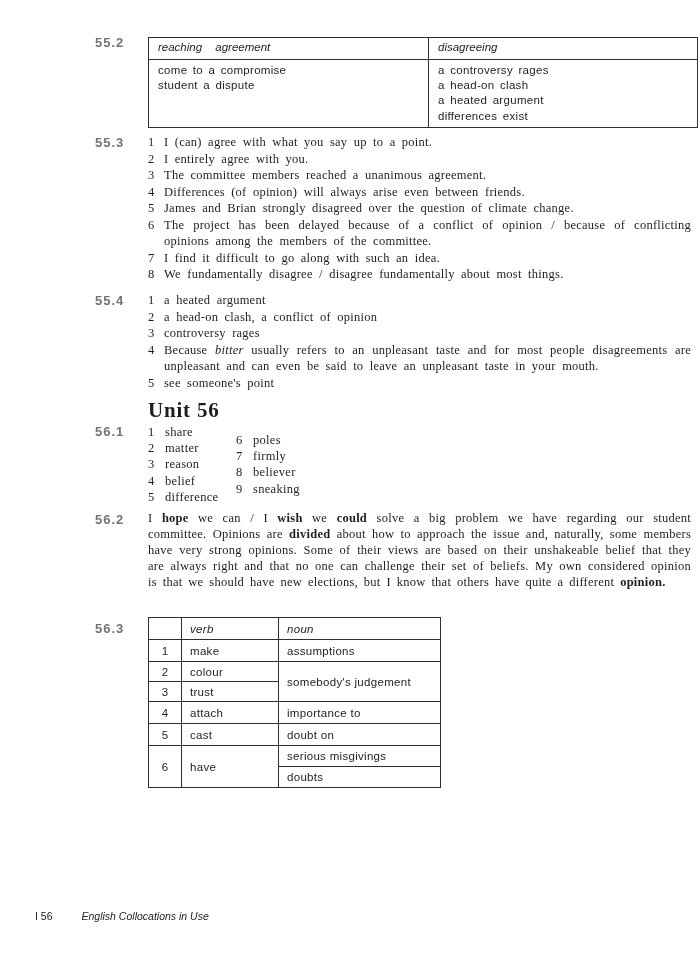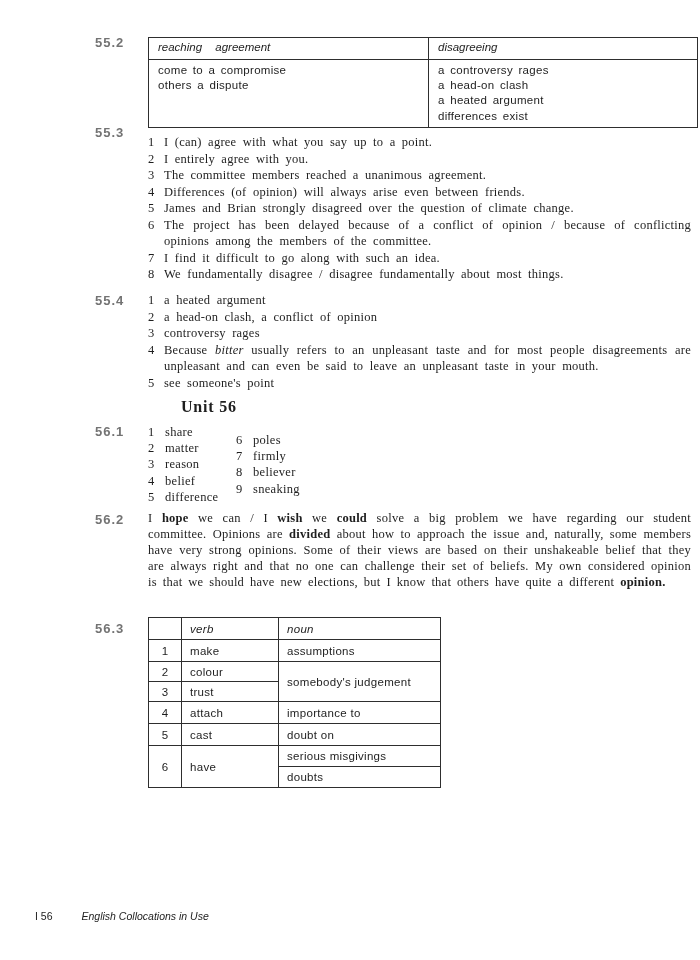--- a/index.html
+++ b/index.html
@@ -30,21 +30,21 @@
   }
   .t552 td { border:1px solid #2e2e2e; vertical-align:top; padding:3px 9px; }
   .t552 .c1 { width:280px; }
   .t552 .hd { font-style:italic; height:22px; }
   .t552 .hd .gap { word-spacing:10px; }
   .t552 .bd { height:64px; }
   .t552 .bd div { line-height:15.2px; letter-spacing:0.3px; word-spacing:2px; }
   
   .unit-heading {
     position:absolute; left:148px; top:398px;
-    font-size:16px; font-weight:bold; letter-spacing:0.8px;margin-left:33px;
+    font-size:21px; font-weight:bold; letter-spacing:0.8px;
   }
   
   .mini-col { position:absolute; font-size:12.5px; }
   .mini-col .mrow { line-height:16.2px; letter-spacing:0.3px; }
   .mini-col .num { display:inline-block; width:17px; }
   
   .para {
     position:absolute; left:148px; top:511px; width:543px;
     font-size:12.5px; line-height:15.9px; text-align:justify;
     word-spacing:2.5px; letter-spacing:0.25px;
@@ -76,33 +76,33 @@
 <div class="seclabel" style="top:35px">55.2</div>
 <table class="t552">
   <tbody>
       <tr>
     <td class="c1 hd"><span class="gap">reaching agreement</span></td>
     <td class="hd">disagreeing</td>
   </tr>
   <tr>
     <td class="c1 bd">
       <div>come to a compromise</div>
-      <div>others a dispute</div>
+      <div>student a dispute</div>
     </td>
     <td class="bd">
       <div>a controversy rages</div>
       <div>a head-on clash</div>
       <div>a heated argument</div>
       <div>differences exist</div>
     </td>
   </tr>
 </tbody>
   </table>
 
-<div class="seclabel" style="top:125px">55.3</div>
+<div class="seclabel" style="top:135px">55.3</div>
 <div class="ans-list" style="top:134px">
   <div class="li"><span class="num">1</span><span>I (can) agree with what you say up to a point.</span></div>
   <div class="li"><span class="num">2</span><span>I entirely agree with you.</span></div>
   <div class="li"><span class="num">3</span><span>The committee members reached a unanimous agreement.</span></div>
   <div class="li"><span class="num">4</span><span>Differences (of opinion) will always arise even between friends.</span></div>
   <div class="li"><span class="num">5</span><span>James and Brian strongly disagreed over the question of climate change.</span></div>
   <div class="li"><span class="num">6</span><span>The project has been delayed because of a conflict of opinion / because of conflicting opinions among the members of the committee.</span></div>
   <div class="li"><span class="num">7</span><span>I find it difficult to go along with such an idea.</span></div>
   <div class="li"><span class="num">8</span><span>We fundamentally disagree / disagree fundamentally about most things.</span></div>
 </div>

